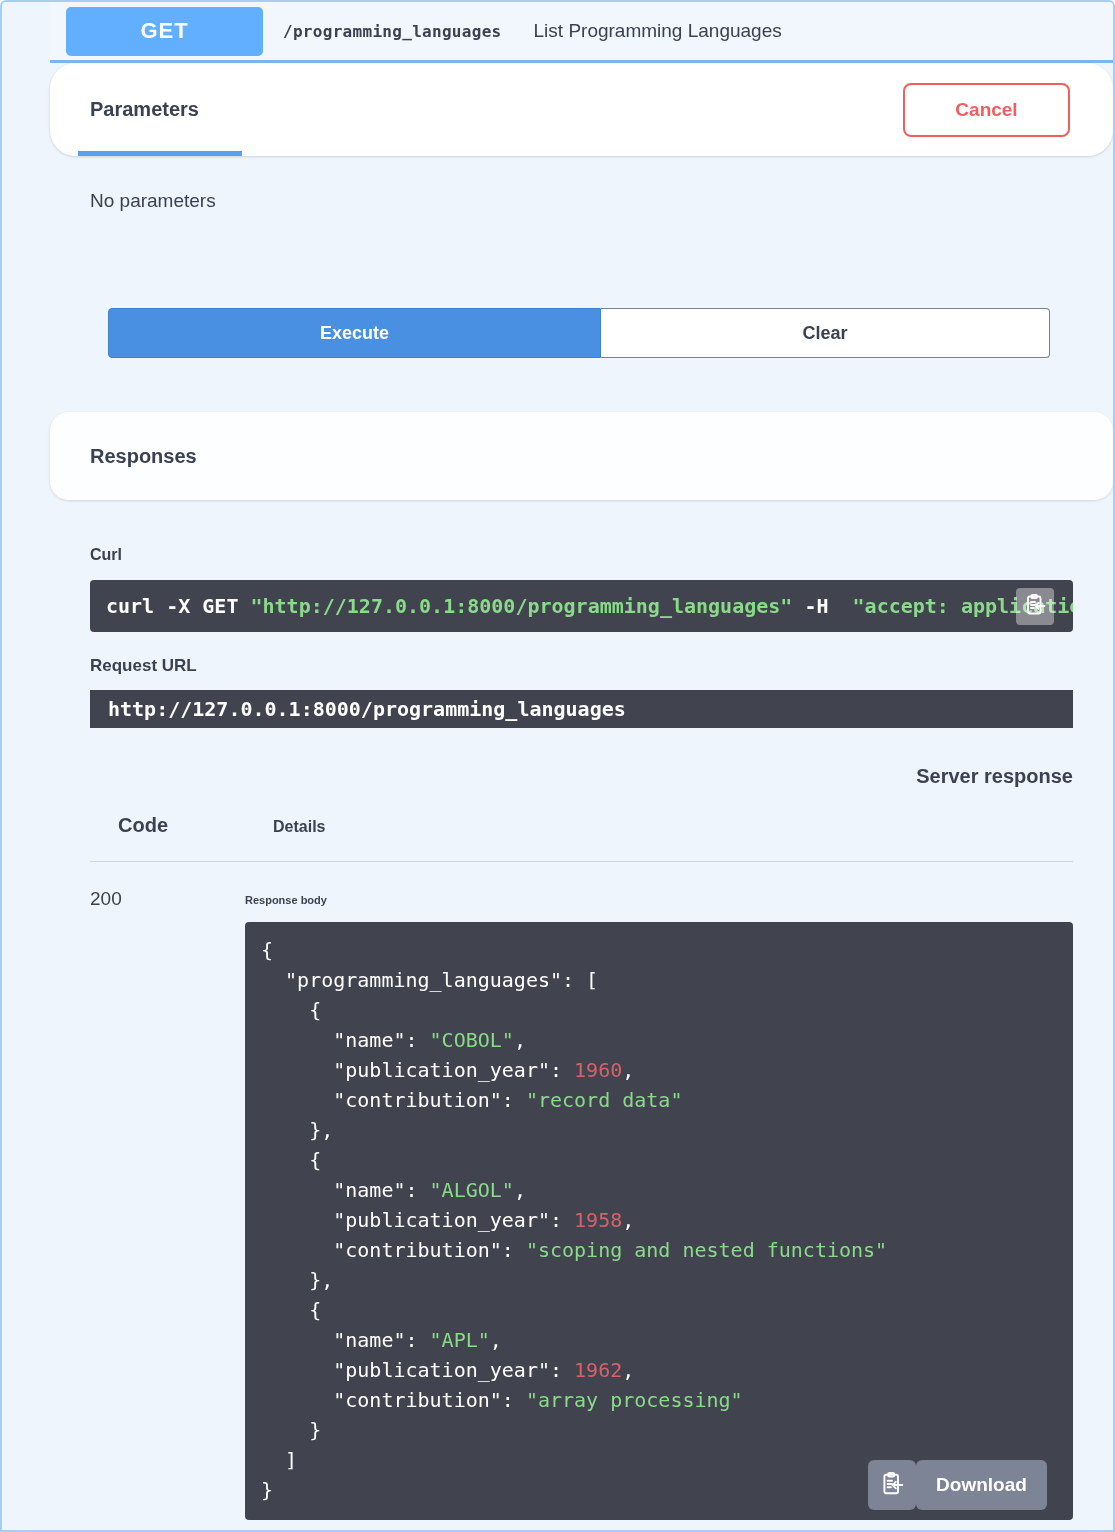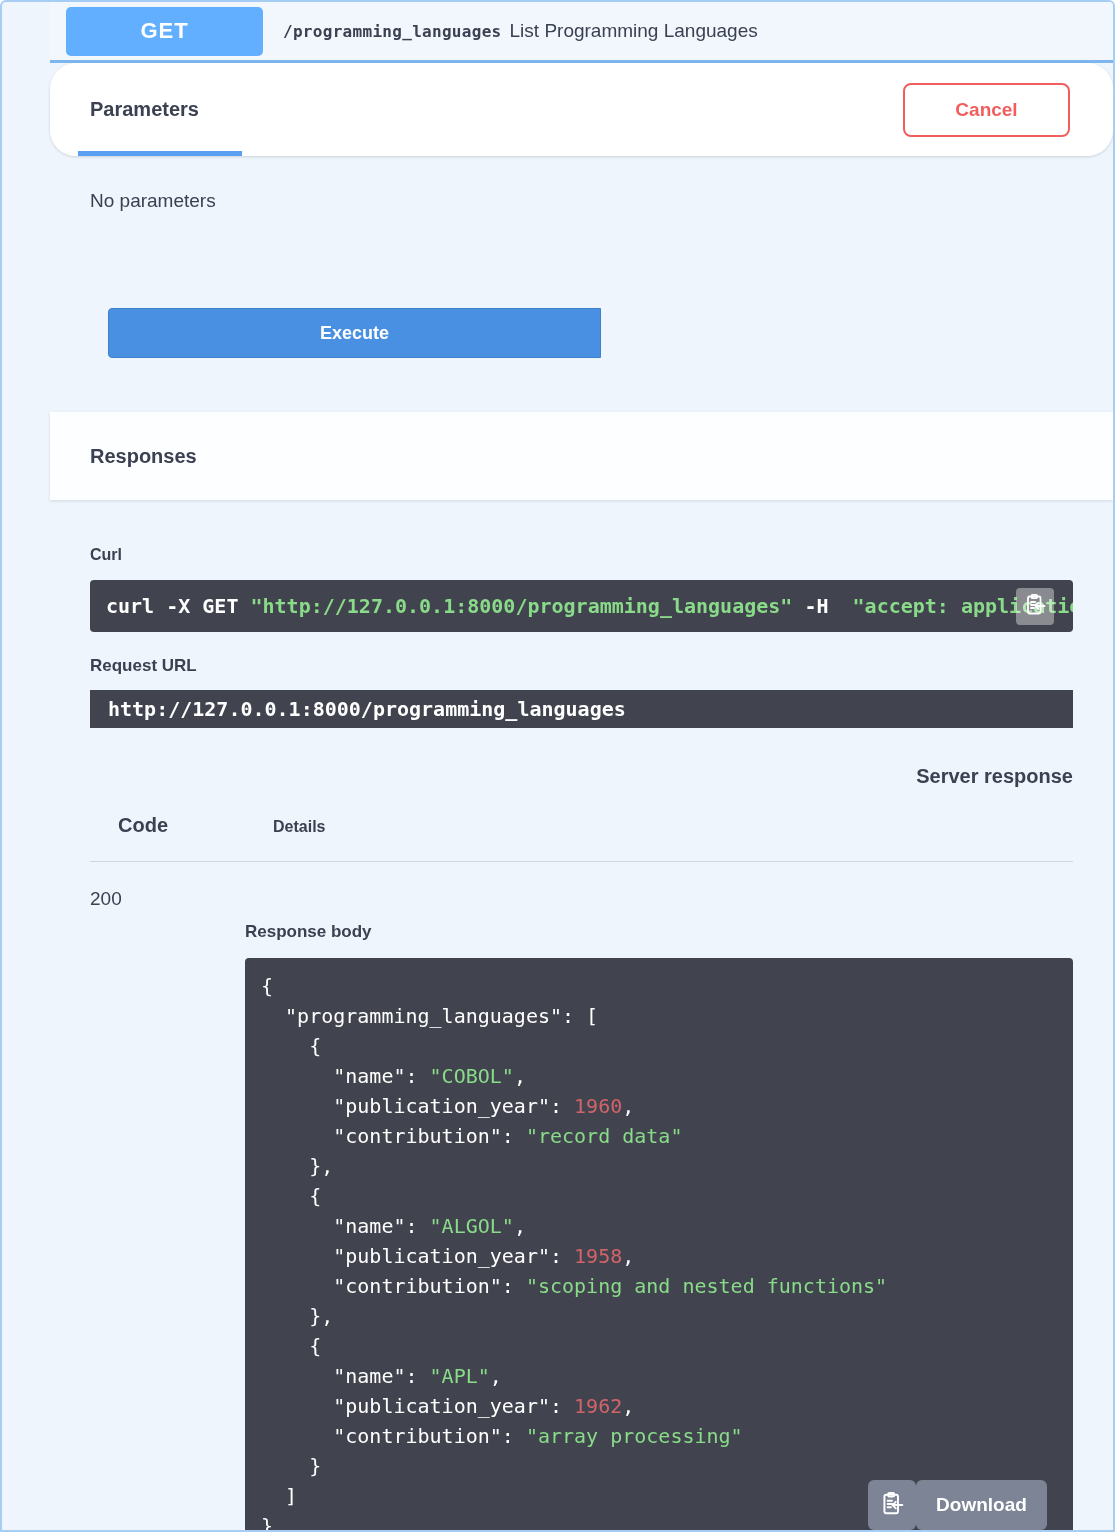--- a/index.html
+++ b/index.html
@@ -24,21 +24,21 @@
   .get-badge {
     width: 197px; height: 49px; background: #61affe; border-radius: 5px;
     color: #fff; font: bold 22px "Liberation Sans", sans-serif; letter-spacing: 1px;
     display: flex; align-items: center; justify-content: center;
   }
   .op-path {
     margin-left: 20px;
     font-family: "DejaVu Sans Mono", monospace; font-weight: bold;
     font-size: 16px; color: #3b4151; letter-spacing: .3px;
   }
-  .op-title { margin-left: 8px; font-size: 19px; color: #3b4151; text-align: right; }
+  .op-title { margin-left: 32px; font-size: 19px; color: #3b4151; text-align: right; }
 
   
   .section-header {
     height: 93px; background: rgba(255,255,255,.95);
     box-shadow: 0 1px 3px rgba(0,0,0,.15);
     display: flex; align-items: center; justify-content: space-between;
     padding: 0 43px 0 40px; position: relative; border-radius: 26px;
   }
   .tab { position: relative; height: 100%; display: flex; align-items: center; }
   .tab-label { font: bold 20px "Liberation Sans", sans-serif; color: #3b4151; }
@@ -63,21 +63,21 @@
   }
   .btn-clear {
     flex: 1; background: #fff; border: 1px solid #7d8388; border-left: none;
     border-radius: 0 4px 4px 0; color: #3b4151;
     font: bold 18px "Liberation Sans", sans-serif; cursor: pointer;
   }
 
   .responses-header {
     margin-top: 54px; height: 88px; background: rgba(255,255,255,.88);
     box-shadow: 0 1px 3px rgba(0,0,0,.12);
-    display: flex; align-items: center; padding: 0 40px;
+    display: flex; align-items: center; padding: 0 40px; border-radius: 19px;
   }
   .responses-title { font: bold 20px "Liberation Sans", sans-serif; color: #3b4151; }
 
   .responses-inner { padding: 0 40px; }
   .lbl { font-weight: bold; color: #3b4151; }
   .curl-label { margin-top: 46px; font-size: 16px; }
 
   
   .mono { font-family: "DejaVu Sans Mono", monospace; }
   .curl-bar {
@@ -105,35 +105,35 @@
   
   .resp-thead {
     display: flex; align-items: baseline; margin-top: 26px;
     padding-bottom: 24px; border-bottom: 1px solid #cfd7de;
   }
   .code-col { width: 155px; font: bold 20px "Liberation Sans", sans-serif; margin-left: 28px; }
   .details-col { font: bold 16px "Liberation Sans", sans-serif; }
   .resp-row { display: flex; padding-top: 24px; }
   .code-cell { width: 155px; font-size: 19px; padding-top: 2px; }
   .details-cell { flex: 1; }
-  .rb-label { margin-top: 36px; font-size: 17px; }
+  .rb-label { margin-top: 8px; font-size: 11px; }
 
   .response-panel {
     margin-top: 16px; background: #41444e; border-radius: 4px;
     padding: 13px 16px; position: relative;
     font-size: 20px; line-height: 30px; color: #fff;
     min-height: 598px;
   }
   .response-panel pre { font: inherit; white-space: pre; }
   .code-line { height: 30px; }
   .tok-p { color: #ffffff; }
   .tok-s { color: #89db89; }
   .tok-n { color: #d3636a; }
 
-  .panel-buttons { position: absolute; top: 522px; right: 26px; display: flex; }
+  .panel-buttons { position: absolute; top: 538px; right: 26px; display: flex; }
   .copy-btn.big { width: 48px; height: 50px; background: #7c8495; border-radius: 6px; }
   .btn-download {
     width: 131px; height: 50px; background: #7c8495; border-radius: 6px; border: none;
     color: #fff; font: bold 19px "Liberation Sans", sans-serif; cursor: pointer;
   }
 </style>
 </head>
 <body>
 
 <div class="opblock">
@@ -148,20 +148,21 @@
     <div class="tab">
       <span class="tab-label">Parameters</span>
     </div>
     <button class="btn-cancel">Cancel</button>
   </div>
 
   <div class="no-params">No parameters</div>
 
   <div class="execute-row">
     <button class="btn-execute">Execute</button>
+    <button class="btn-clear">Clear</button>
   </div>
 
   <div class="responses-header">
     <span class="responses-title">Responses</span>
   </div>
 
   <div class="responses-inner">
 
     <div class="lbl curl-label">Curl</div>
     <div class="curl-bar mono">

